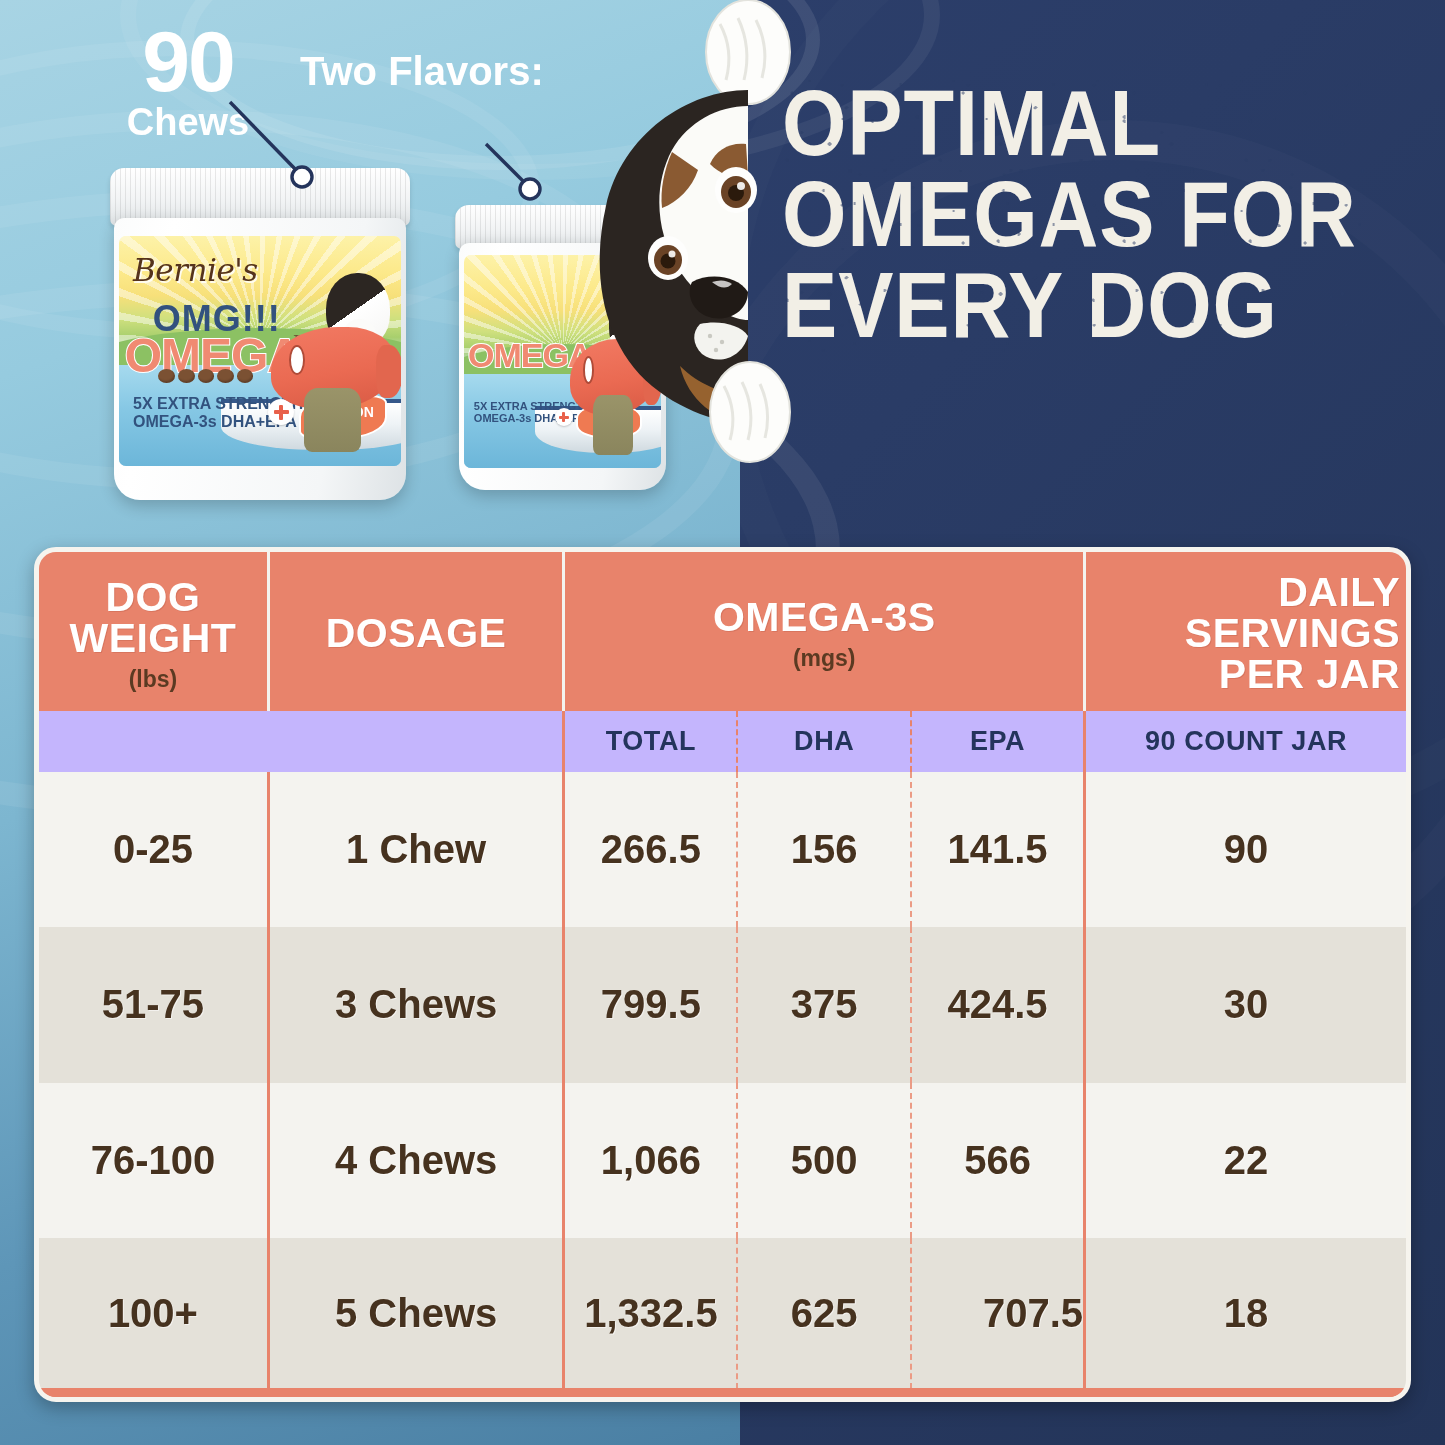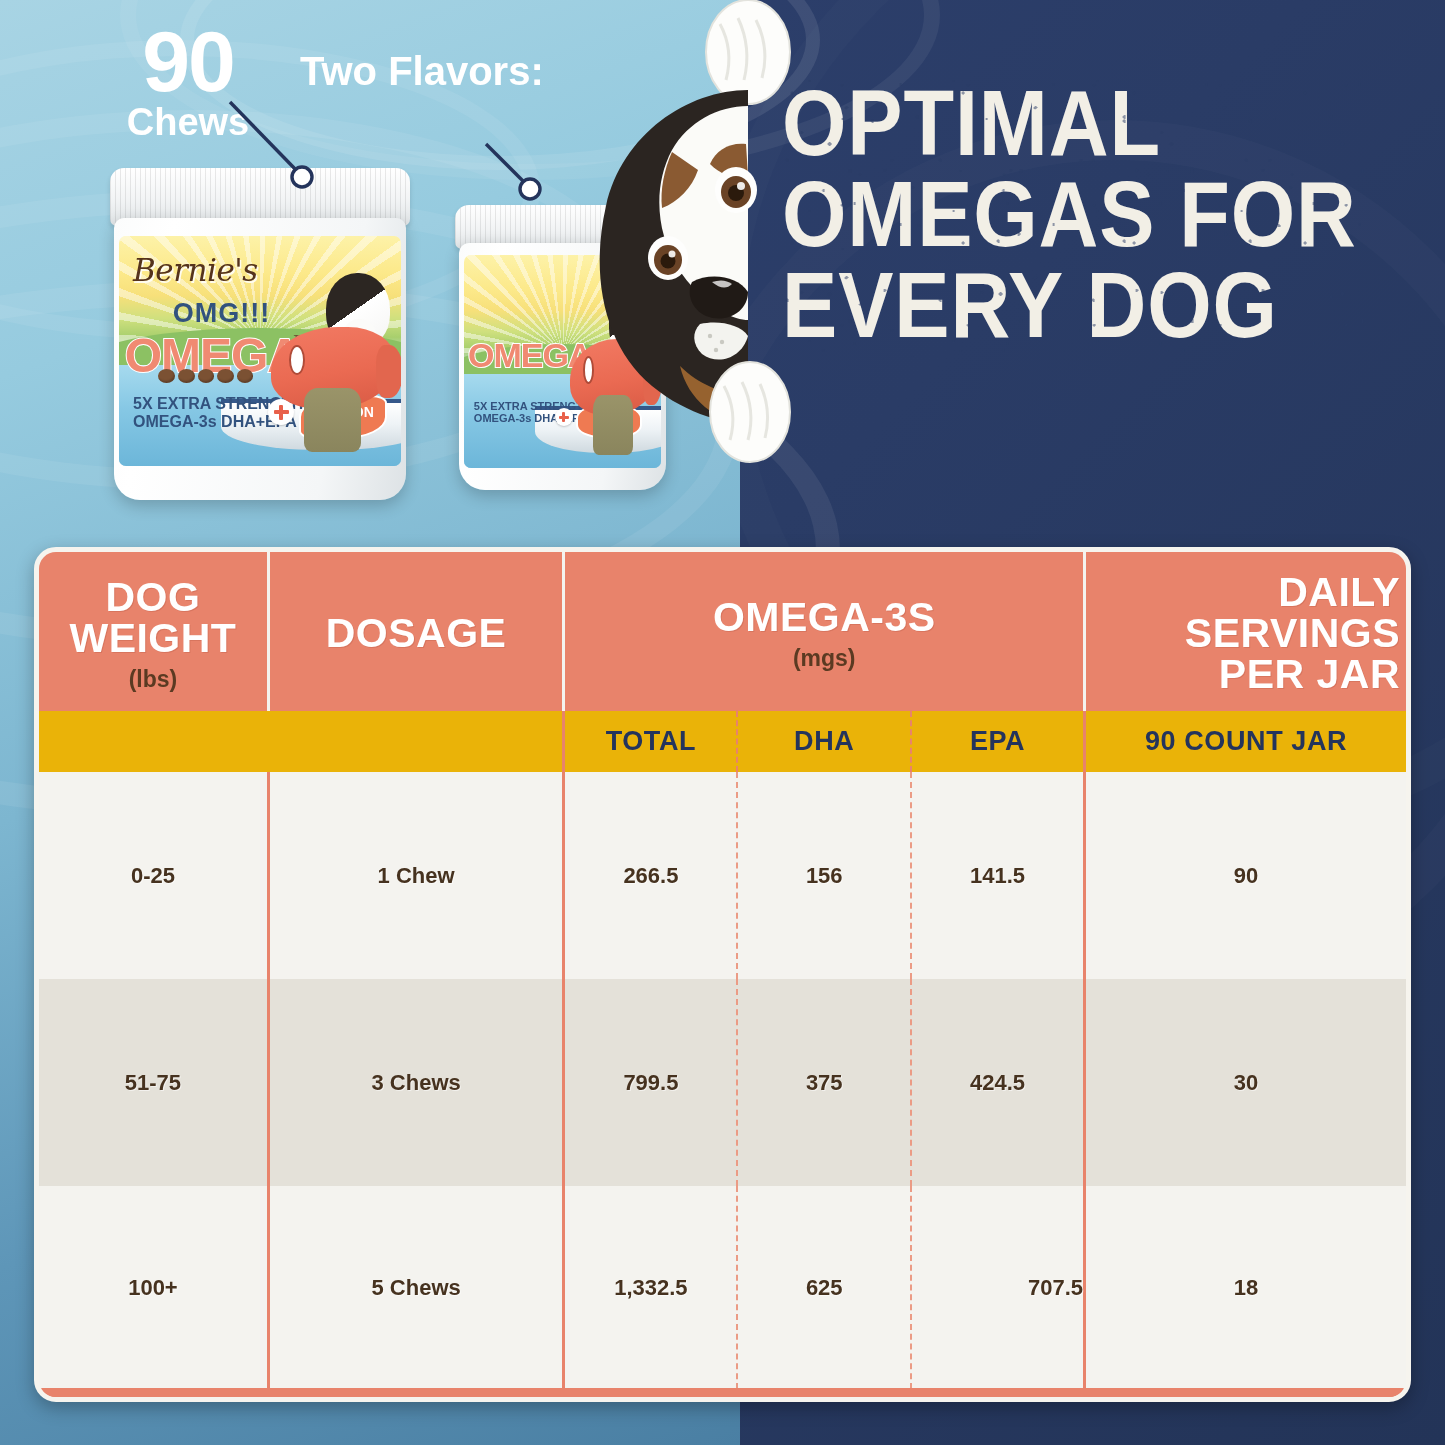--- a/index.html
+++ b/index.html
@@ -286,32 +286,32 @@
   thead .hdr th:last-child { border-right:none;text-align:right; }
   thead .hdr .big { font-size:41px; letter-spacing:0.5px; }
   thead .hdr .unit {
     display:block; font-size:23px; font-weight:bold;
     color:#5b3a22; text-shadow:none; margin-top:9px;
     text-transform:none;
   }
 
   
   thead .sub th {
-    background:#eab308; color:#24345c;
+    background:#c4b5fd; color:#24345c;
     font-weight:bold; font-size:27px;
     padding:15px 4px; letter-spacing:0.6px;
     border-right:3px solid #e8836b;
   }
   thead .sub th:last-child { border-right:none; }
   thead .sub th.dashed-l  { border-left:2.5px dashed #e8836b; }
   thead .sub th.solid-r   { border-right:3px solid #e8836b; }
   thead .sub th.nb        { border-right:none; }
 
   tbody td {
-    color:#46321f; font-weight:bold; font-size:22px;
+    color:#46321f; font-weight:bold; font-size:40px;
     border-right:3px solid #e8836b;
     height:117px;
     text-shadow:1px 1px 0 rgba(255,255,255,0.55);
   }
   tbody td:last-child { border-right:none; }
   tbody td.dashed-l { border-left:2.5px dashed #eb9b85; border-right:none; }
   tbody td.nb       { border-right:none; }
   tbody tr:nth-child(odd)  td { background:#f4f3ef; }
   tbody tr:nth-child(even) td { background:#e4e1d9; }
   tbody tr:last-child td { border-bottom:8px solid #e8836b; }
@@ -376,21 +376,21 @@
 <div class="jar" style="left:110px; top:168px; width:300px; height:332px;">
   <div class="jar-lid"></div>
   <div class="jar-body">
     <div class="label">
       <div class="sunburst"></div>
       <div class="hill" style="top:40%;"></div>
       <div class="water"></div>
       <div class="boat"></div>
 
       <div class="brand" style="font-size:31px;">Bernie's</div>
-      <div class="omg" style="font-size:27px;margin-left:20px;">OMG!!!</div>
+      <div class="omg" style="font-size:36px;">OMG!!!</div>
       <div class="omegas" style="font-size:48px;">OMEGAS</div>
       <div class="tm" style="left:62%; top:42%; font-size:8px;">TM</div>
 
       <div class="chews-row">
         <i style="width:19px;height:14px;"></i>
         <i style="width:19px;height:14px;"></i>
         <i style="width:19px;height:14px;"></i>
         <i style="width:19px;height:14px;"></i>
         <i style="width:19px;height:14px;"></i>
       </div>
@@ -541,20 +541,28 @@
       </tr>
       <tr>
         <td>51-75</td>
         <td>3 Chews</td>
         <td class="nb">799.5</td>
         <td class="dashed-l">375</td>
         <td class="dashed-l" style="border-right:3px solid #e8836b;">424.5</td>
         <td class="nb">30</td>
       </tr>
       <tr>
+        <td>76-100</td>
+        <td>4 Chews</td>
+        <td class="nb">1,066</td>
+        <td class="dashed-l">500</td>
+        <td class="dashed-l" style="border-right:3px solid #e8836b;">566</td>
+        <td class="nb">22</td>
+      </tr>
+      <tr>
         <td>100+</td>
         <td>5 Chews</td>
         <td class="nb">1,332.5</td>
         <td class="dashed-l">625</td>
         <td class="dashed-l" style="border-right:3px solid #e8836b;text-align:right;">707.5</td>
         <td class="nb">18</td>
       </tr>
     </tbody>
   </table>
   <div class="tbl-bottom"></div>

